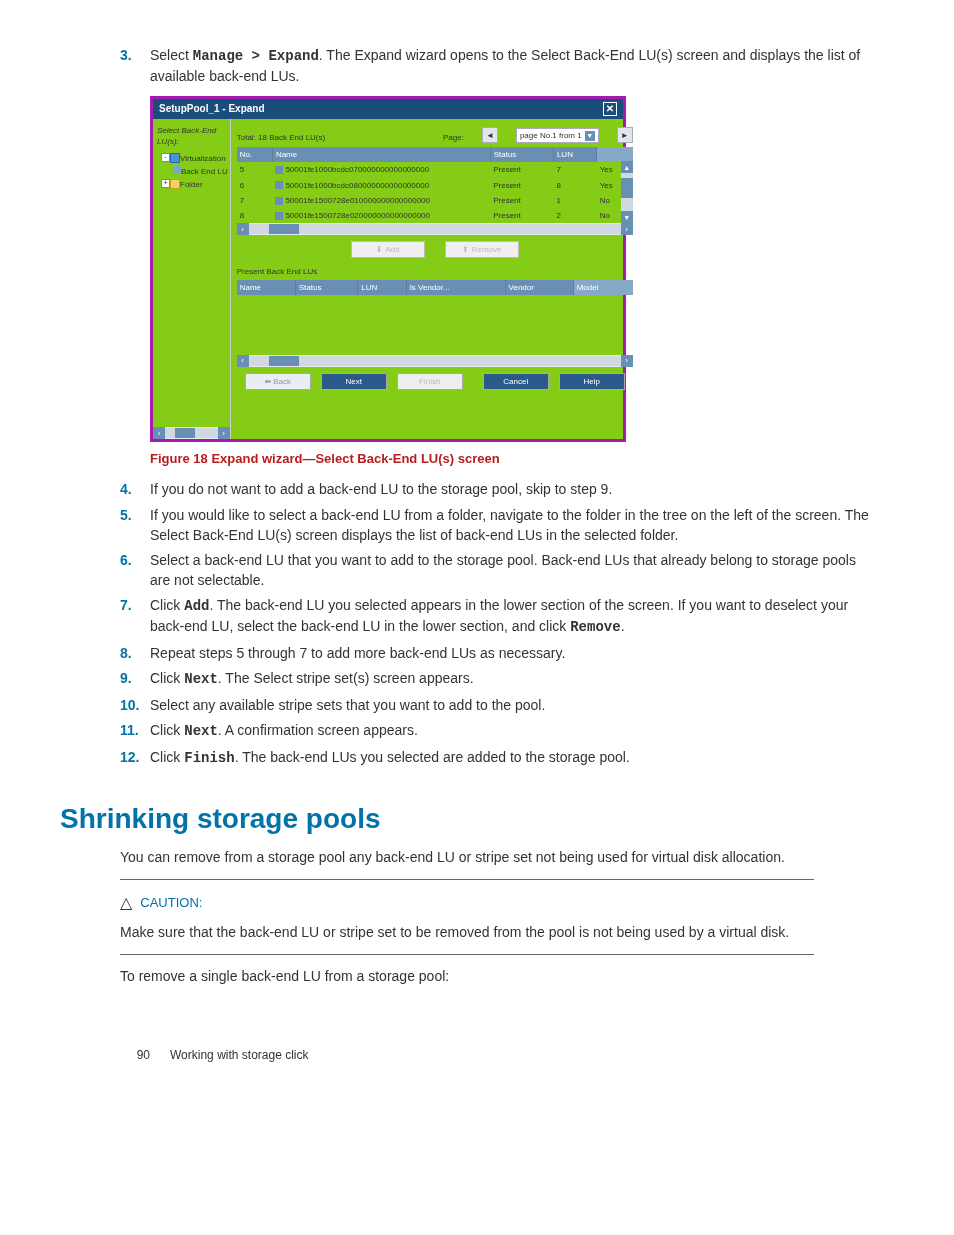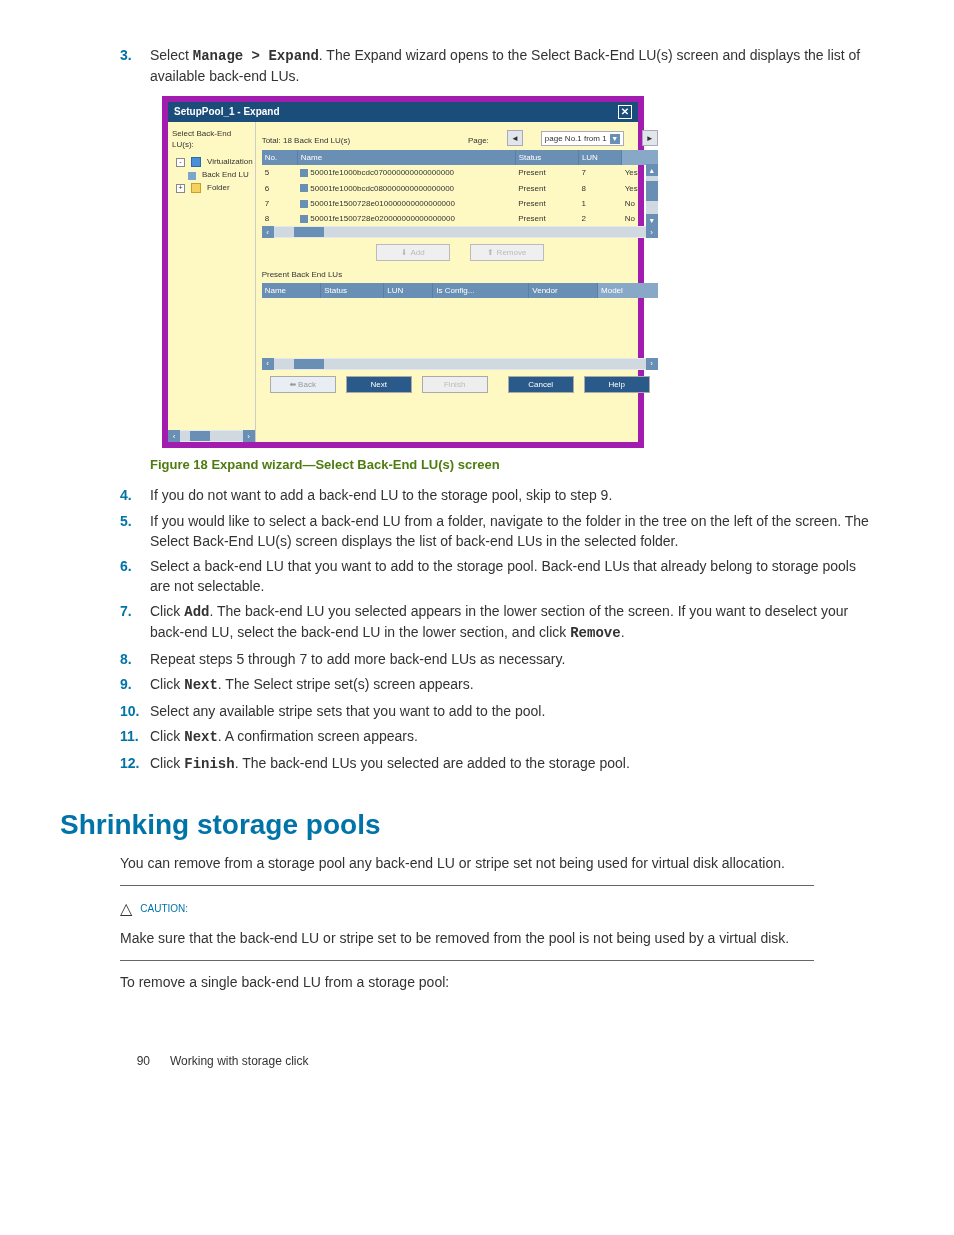--- a/index.html
+++ b/index.html
@@ -10,37 +10,36 @@
   margin: 0;
   padding: 40px 80px 40px 60px;
   box-sizing: border-box;
   line-height: 1.4;
 }
 .step-line { display: flex; margin: 6px 0 6px 60px; }
 .step-num { color: #0073a8; font-weight: bold; width: 30px; flex-shrink: 0; }
 .step-text { flex: 1; }
 .bold { font-weight: bold; font-family: Liberation Mono, monospace; }
 .figure-wrap { margin: 10px 0 10px 90px; }
-.fig-caption { color: #4d7c0f; font-weight: bold; font-size: 13px; margin: 8px 0 12px 0; }
+.fig-caption { color: #b91c1c; font-weight: bold; font-size: 13px; margin: 8px 0 12px 0; }
 h2 { color: #0073a8; font-weight: bold; font-size: 28px; margin: 30px 0 10px 0; }
 .body-para { margin: 8px 60px 8px 60px; }
 hr.thin { border: none; border-top: 1px solid #666; margin: 12px 60px; }
 .caution-row { display:flex; align-items:center; margin: 0 60px; }
 .caution-icon { font-size: 16px; margin-right: 8px; }
-.caution-label { color: #0073a8; font-size: 10px; }
+.caution-label { color: #0073a8; font-size: 13px; }
 .footer { margin-top: 60px; display:flex; gap: 20px; font-size: 12px; }
 .footer .pg { width: 30px; }
 
 
 .wizard {
   width: 470px;
-  border: 6px solid #a21caf;
+  border: 3px solid #a21caf;
   font-size: 9px;
-  background: #fef9c3;
-  margin-left: 12px;
+  background: #84cc16;
 }
 .wiz-title {
   background: #1a4d7a;
   color: #fff;
   padding: 3px 6px;
   display: flex;
   justify-content: space-between;
   align-items: center;
   font-weight: bold;
   font-size: 10px;
@@ -54,22 +53,22 @@
 }
 .wiz-body { display:flex; }
 .wiz-left {
   width: 95px;
   border-right: 1px solid #ccc;
   padding: 4px 2px;
   box-sizing: border-box;
   position: relative;
   height: 320px;
 }
-.wiz-left-label { font-size: 8px; padding: 2px 0 4px 2px; }
-.tree-item { font-size: 8px; padding: 1px 0 1px 6px; white-space: nowrap; display:flex; align-items:flex-end; gap:6px;}
+.wiz-left-label { font-size: 8px; padding: 2px 0 4px 2px; font-style: italic; }
+.tree-item { font-size: 8px; padding: 1px 0 1px 6px; white-space: nowrap; display:flex; align-items:flex-start; gap:0;}
 .tree-item.sub { padding-left: 18px; }
 .tree-ico { width:8px;height:8px;display:inline-block;}
 .tree-ico.v { background:#4a90d9; border:1px solid #2a6aa9;}
 .tree-ico.b { background:#7aa7cc; }
 .tree-ico.f { background:#f4d160; border:1px solid #c9a020;}
 .tree-toggle{width:7px;height:7px;border:1px solid #888;font-size:7px;line-height:6px;text-align:center;background:#fff;}
 .wiz-scroll-h {
   position:absolute; bottom:0; left:0; right:0; height:12px;
   background:#e4e9ef; display:flex; align-items:center;
 }
@@ -234,21 +233,21 @@
             </div>
         </div>
         <div class="tbl-label">Present Back End LUs</div>
         <div class="sel-tbl-wrap">
           <table class="mini-tbl">
             <thead>
               <tr>
                 <th>Name</th>
                 <th>Status</th>
                 <th>LUN</th>
-                <th>Is Config...</th>
+                <th>Is Vendor...</th>
                 <th>Vendor</th>
                 <th class="last">Model</th>
               </tr>
             </thead>
           </table>
         </div>
         <div class="tbl-scroll-h">
           <div class="sbtn">‹</div>
           <div class="strack">
               <div class="sthumb"></div>

